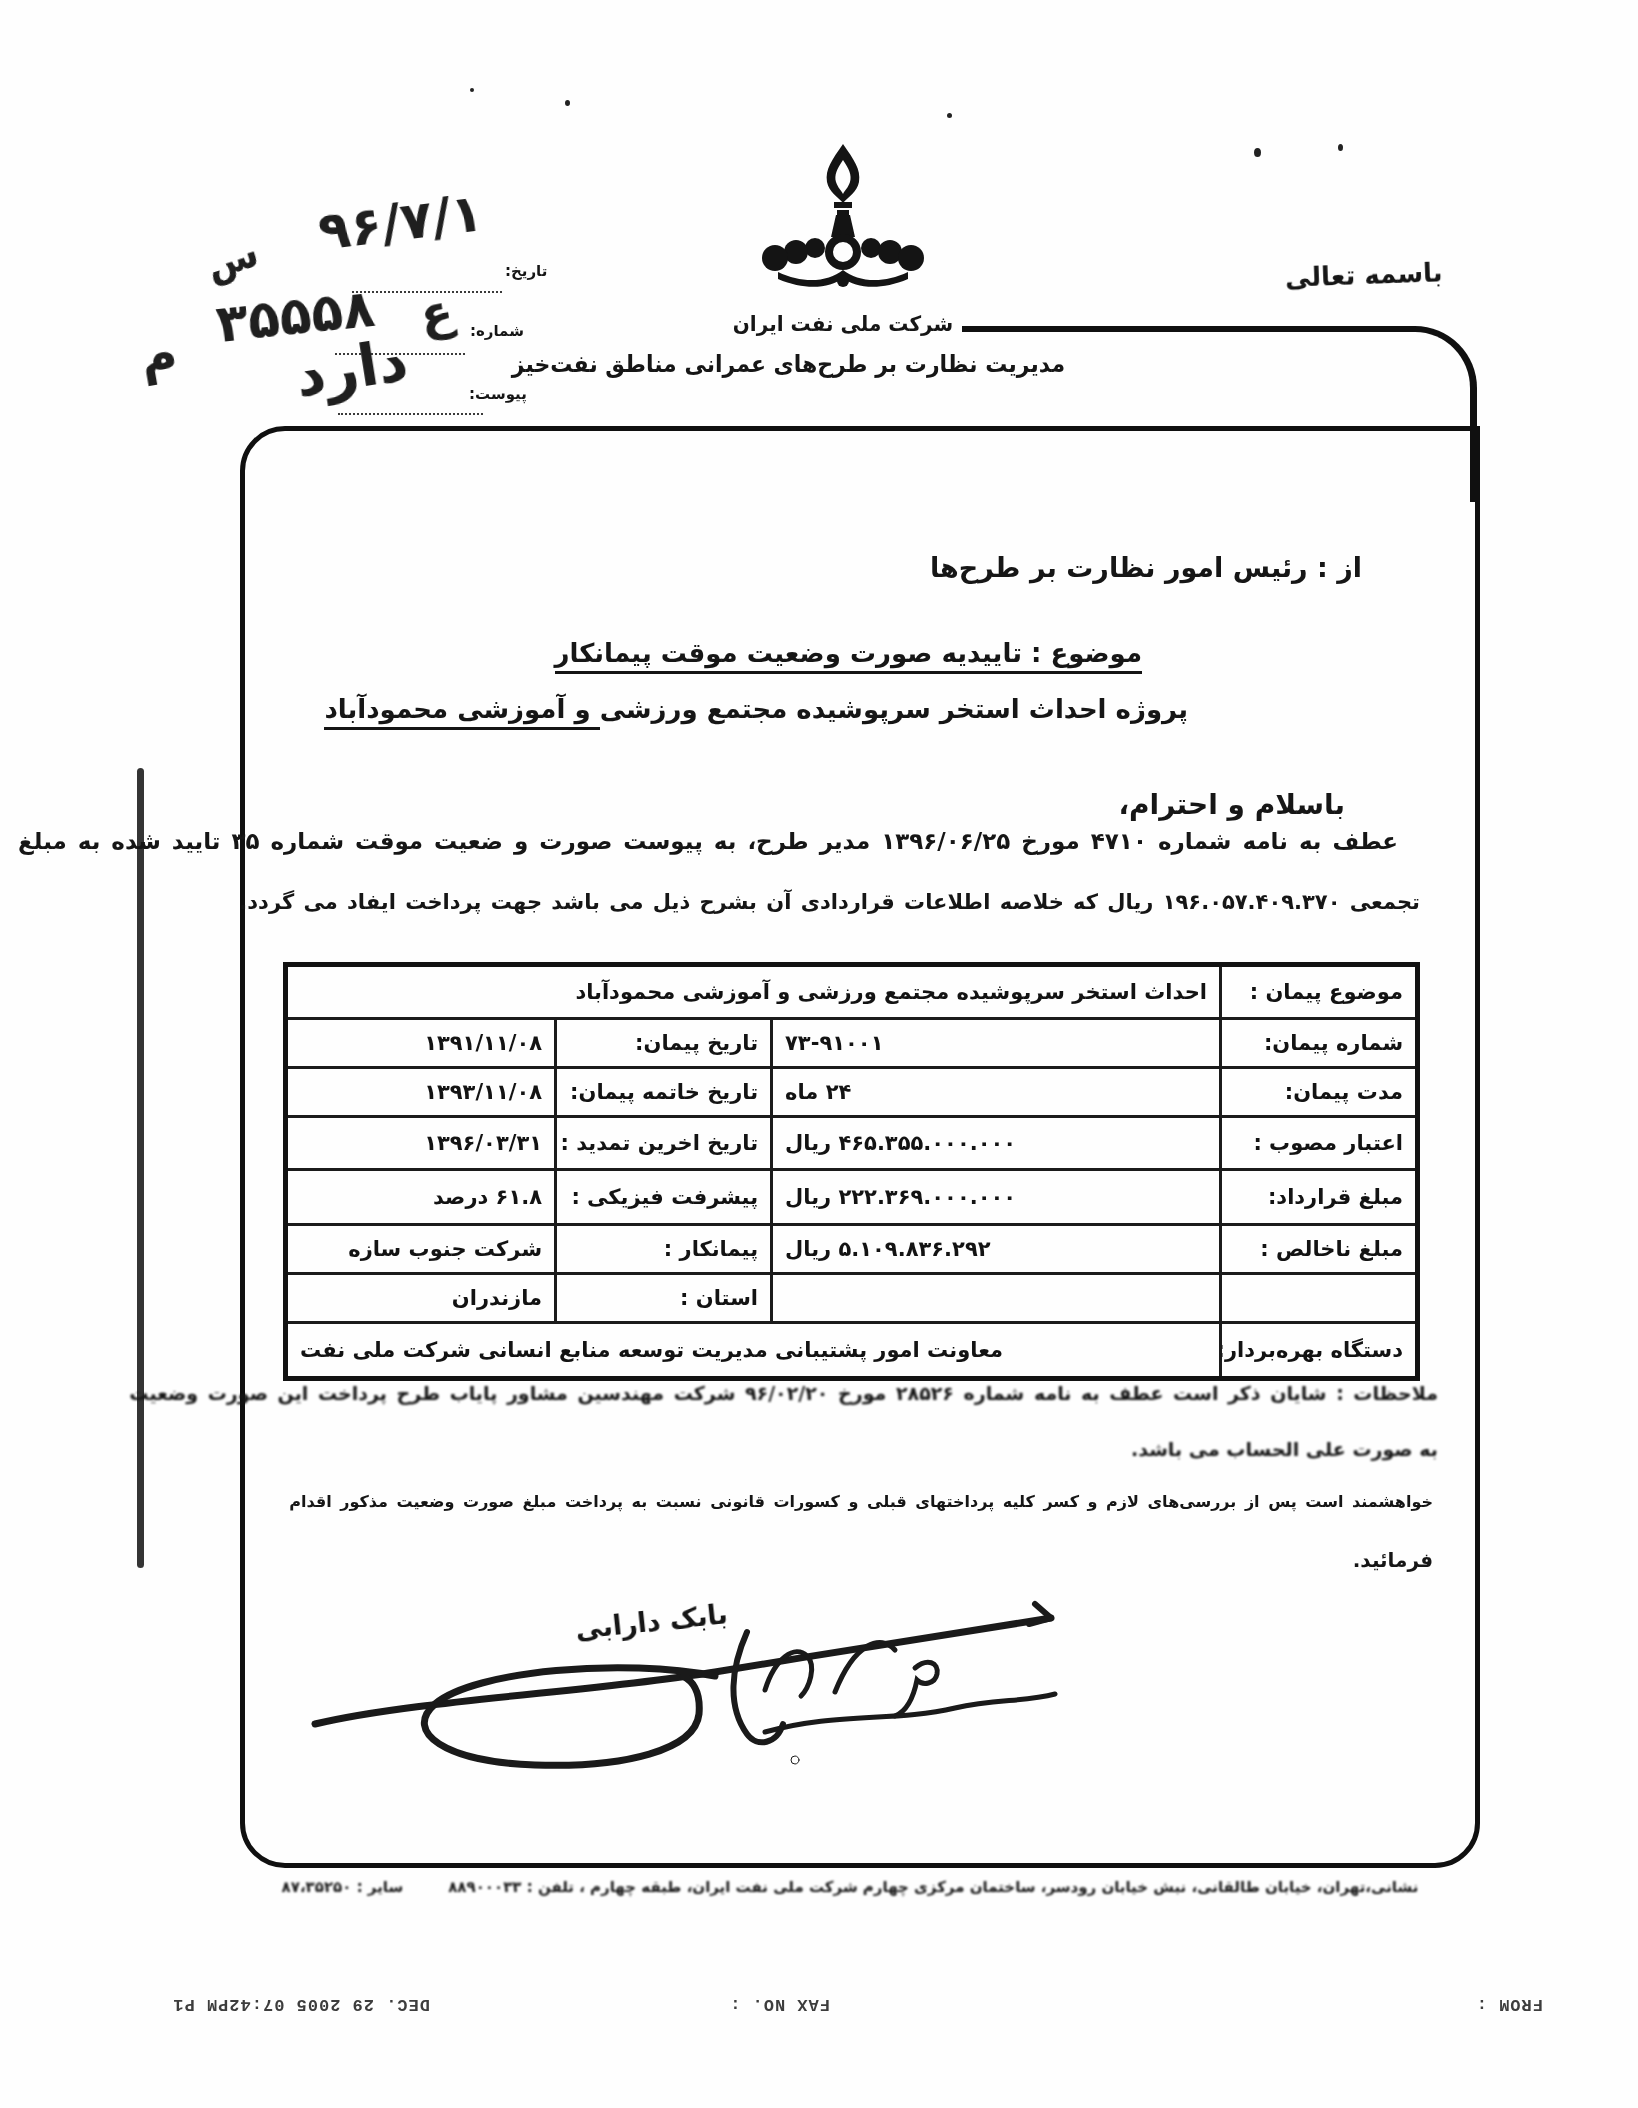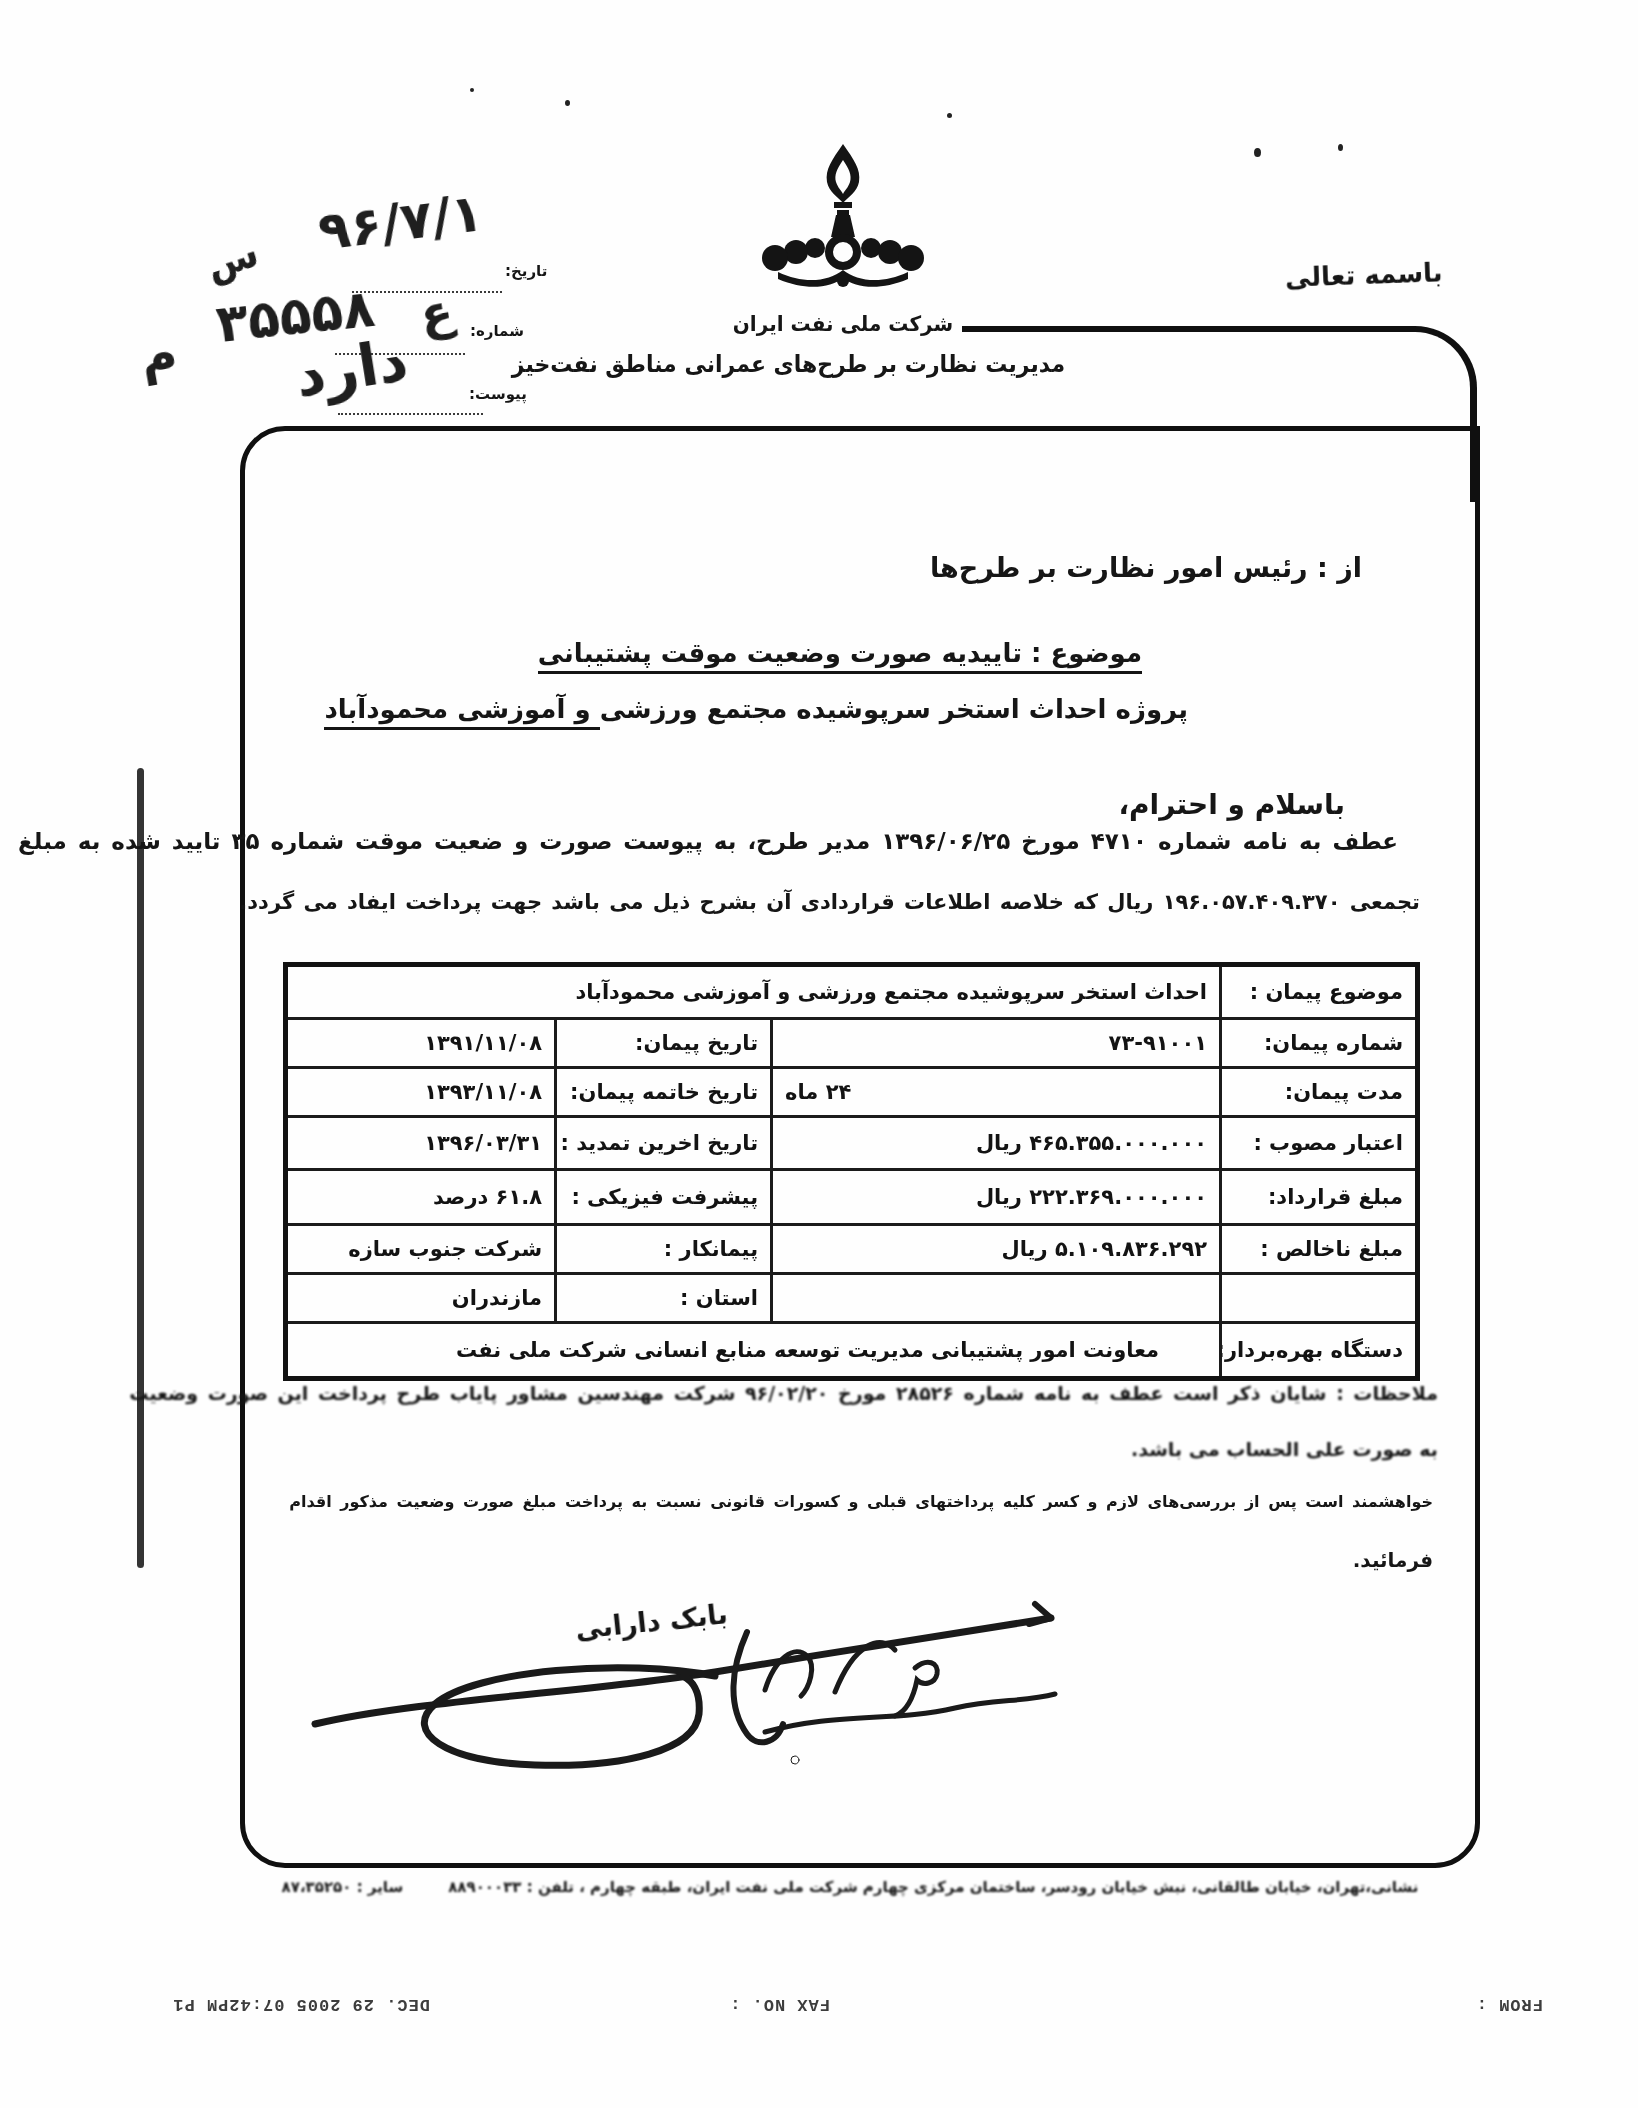--- a/index.html
+++ b/index.html
@@ -21,21 +21,21 @@
     border-top:6px solid #101010;border-right:7px solid #101010;border-top-right-radius:62px;}
   .letter-frame{position:absolute;left:240px;top:426px;width:1230px;height:1432px;
     border:5px solid #101010;border-radius:45px 0 45px 45px;}
 
   
   .ctable{position:absolute;left:283px;top:962px;width:1132px;border-collapse:collapse;
     direction:rtl;font-size:21px;font-weight:bold;color:#131313;table-layout:fixed;}
   .ctable td{border:3px solid #1b1b1b;padding:4px 12px;height:38px;overflow:hidden;white-space:nowrap;}
   .ctable{border:5px solid #121212;}
   .ctable .lbl{text-align:right;margin-left:23px;}
-  .ctable .val{text-align:right;}
+  .ctable .val{text-align:left;}
   .ctable .valr{text-align:right;}
   .ctable .vall{text-align:left;}
 
   .fax{position:absolute;left:95px;top:1986px;width:1450px;height:30px;transform:rotate(180deg);
     font-family:"Liberation Mono","DejaVu Sans Mono",monospace;font-size:17px;font-weight:bold;
     color:#3d3d3d;letter-spacing:1px;filter:blur(0.3px);}
   .fax span{position:absolute;top:2px;white-space:nowrap;}
 
   .artifact-line{position:absolute;left:137px;top:768px;width:7px;height:800px;background:#181818;
     opacity:.88;border-radius:4px;}
@@ -89,21 +89,21 @@
   <div class="abs rtl b blur7 nw" style="left:720px;top:312px;width:246px;text-align:center;font-size:20px;transform:scaleY(1.05);">شرکت ملی نفت ایران</div>
   <div class="abs rtl b blur7 nw" style="left:625px;top:352px;width:440px;text-align:center;font-size:22px;transform:scaleY(1.05);">مدیریت نظارت بر طرح‌های عمرانی مناطق نفت‌خیز</div>
   <div class="abs rtl b blur5 nw" style="left:1285px;top:260px;font-size:26px;transform:rotate(-2deg);">باسمه تعالی</div>
 
   <div class="frame-top-right"></div>
   <div class="letter-frame"></div>
 
   <div class="abs rtl b nw" style="right:276px;top:552px;font-size:27px;">از : رئیس امور نظارت بر طرح‌ها</div>
 
   <div class="abs rtl b nw" style="right:496px;top:638px;font-size:26px;">
-    <span class="us">موضوع : تاییدیه صورت وضعیت موقت پشتیبانی</span>
+    <span class="us">موضوع : تاییدیه صورت وضعیت موقت پیمانکار</span>
   </div>
   <div class="abs rtl b nw" style="right:450px;top:694px;font-size:26px;">
     <span>پروژه احداث استخر سرپوشیده مجتمع ورزشی</span><span class="us"> و آموزشی محمودآباد</span>
   </div>
 
   <div class="abs rtl b nw blur3" style="right:293px;top:788px;font-size:28px;">باسلام و احترام،</div>
   <div class="abs rtl b nw blur3" style="right:240px;top:828px;font-size:23px;word-spacing:3px;">عطف به نامه شماره ۴۷۱۰ مورخ ۱۳۹۶/۰۶/۲۵ مدیر طرح، به پیوست صورت و ضعیت موقت شماره ۳۵ تایید شده به مبلغ</div>
   <div class="abs rtl b nw blur3" style="right:218px;top:890px;font-size:21px;word-spacing:2px;">تجمعی ۱۹۶.۰۵۷.۴۰۹.۳۷۰ ریال که خلاصه اطلاعات قراردادی آن بشرح ذیل می باشد جهت پرداخت ایفاد می گردد.</div>
 
   <table class="ctable blur3">

